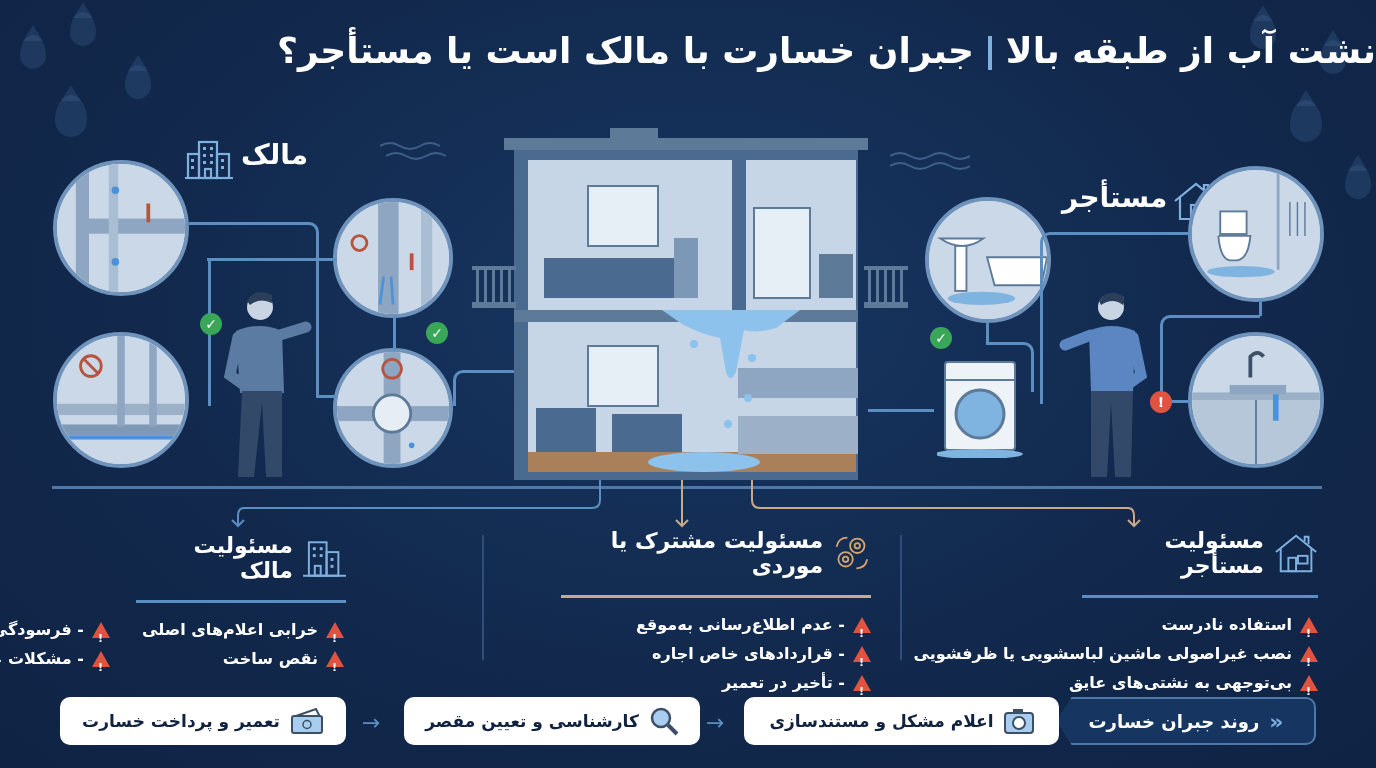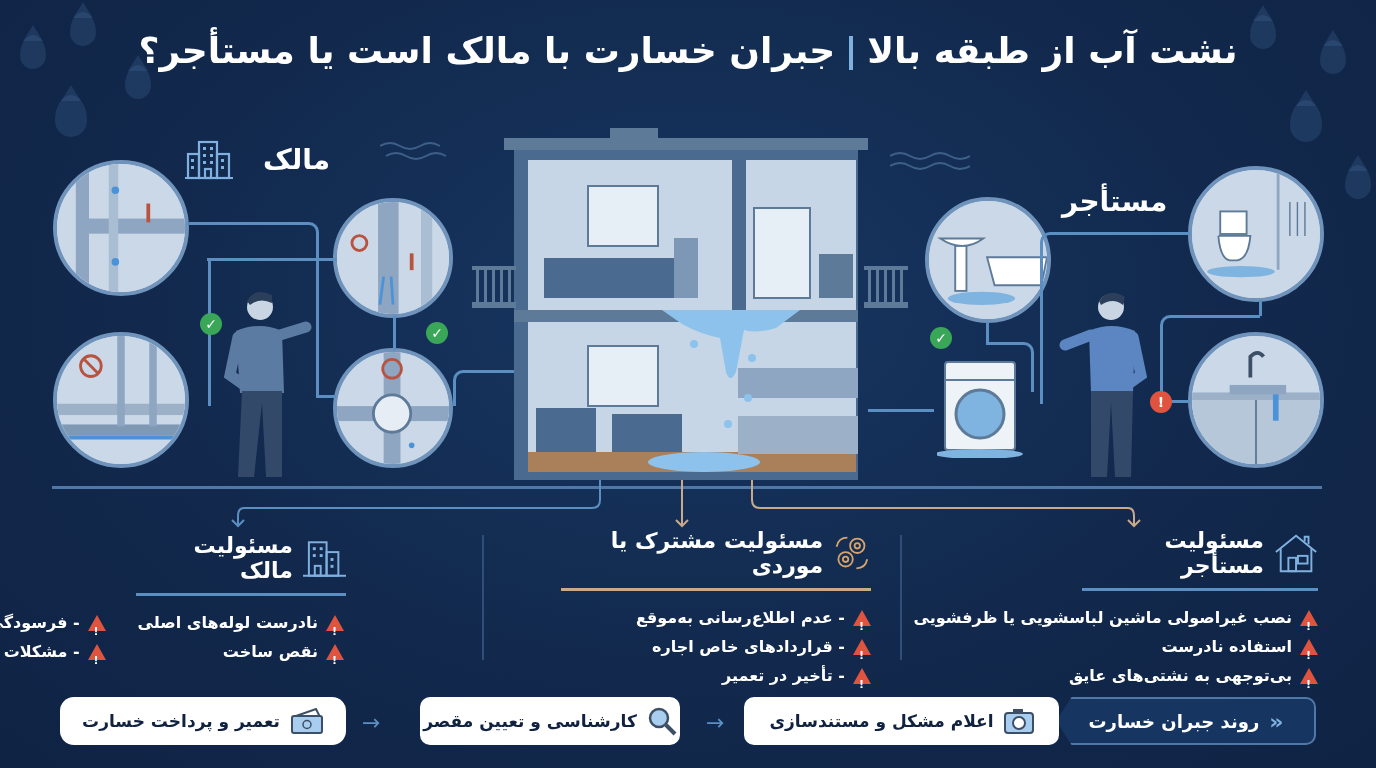--- a/index.html
+++ b/index.html
@@ -10,41 +10,41 @@
     color: #ffffff;
     position: relative;
   }
   .abs { position: absolute; }
   .drop { position: absolute; width: 26px; height: 34px; background: rgba(70,110,160,0.25);
     border-radius: 50% 50% 50% 50% / 60% 60% 40% 40%; transform: rotate(0deg); }
   .drop::before { content: ""; position: absolute; left: 50%; top: -10px; transform: translateX(-50%);
     border-left: 10px solid transparent; border-right: 10px solid transparent; border-bottom: 16px solid rgba(70,110,160,0.25); }
 
   .title {
-    position: absolute; top: 30px; left: 0; width: 1376px; text-align: center;
+    position: absolute; top: 30px; left: 0; width: 1376px; 
     font-size: 36px; font-weight: bold; direction: rtl; letter-spacing: 0;
   }
   .title .sep { display: inline-block; width: 4px; height: 34px; background: #7fb1e0; margin: 0 14px; vertical-align: middle; }
 
-  .side-label { position: absolute; font-size: 28px; font-weight: bold; direction: rtl; display: flex; align-items: center; gap: 28px; }
+  .side-label { position: absolute; font-size: 28px; font-weight: bold; direction: rtl; display: flex; align-items: flex-start; gap: 6px; }
 
   .circle { position: absolute; border-radius: 50%; border: 4px solid #6f93bb; background: #c7d6e6; overflow: hidden; }
   .circle .inner { position: absolute; inset: 0; }
   .line { position: absolute; border: 3px solid #5b8fc2; }
   .check { position: absolute; width: 22px; height: 22px; border-radius: 50%; background: #3aa657; color: #fff; font-size: 14px; text-align: center; line-height: 22px; font-weight: bold; }
   .alert { position: absolute; width: 22px; height: 22px; border-radius: 50%; background: #e0533e; color: #fff; font-size: 14px; text-align: center; line-height: 22px; font-weight: bold; }
 
   .person { position: absolute; }
   .ground { position: absolute; left: 52px; top: 486px; width: 1270px; height: 3px; background: #4f78a8; }
 
   
   .house { position: absolute; left: 504px; top: 128px; width: 364px; height: 352px; }
 
   .section { position: absolute; direction: rtl; }
-  .section-title { font-size: 22px; font-weight: bold; display: flex; align-items: center; gap: 10px; padding-bottom: 10px; border-bottom: 3px solid #5b8fc2; }
+  .section-title { font-size: 22px; font-weight: bold; display: flex; align-items: center; gap: 10px; padding-bottom: 17px; border-bottom: 3px solid #5b8fc2; }
   .section-title.orange { border-bottom-color: #c9a98a; }
   .items { margin-top: 12px; font-size: 16px; font-weight: bold; line-height: 29px; }
   .item { display: flex; align-items: center; gap: 8px; white-space: nowrap; }
   .warn { display: inline-block; width: 0; height: 0; border-left: 9px solid transparent; border-right: 9px solid transparent; border-bottom: 16px solid #e0533e; position: relative; flex-shrink: 0; }
   .warn::after { content: "!"; position: absolute; left: -3px; top: 2px; font-size: 11px; color: #fff; font-weight: bold; }
 
   .divider { position: absolute; top: 535px; width: 2px; height: 125px; background: #2f4f7a; }
 
   .step { position: absolute; top: 697px; height: 48px; background: #ffffff; color: #10223f; border-radius: 10px;
     font-size: 17px; font-weight: bold; display: flex; align-items: center; justify-content: center; gap: 10px; direction: rtl; }
@@ -324,21 +324,21 @@
           <rect x="17" y="16" width="3" height="3"></rect>
           <rect x="28" y="20" width="3" height="3"></rect>
           <rect x="28" y="27" width="3" height="3"></rect>
         </g>
       </svg>
     <span>مسئولیت مالک</span>
   </div>
   <div class="items" style="display:grid;grid-template-columns:auto auto;column-gap:32px;">
     <div class="item">
         <span class="warn"></span>
-        <span>نادرست لوله‌های اصلی</span>
+        <span>خرابی اعلام‌های اصلی</span>
       </div>
     <div class="item">
         <span class="warn"></span>
         <span>- فرسودگی تأسیسات</span>
       </div>
     <div class="item">
         <span class="warn"></span>
         <span>نقص ساخت</span>
       </div>
     <div class="item">
@@ -390,25 +390,25 @@
           <rect x="15" y="26" width="8" height="14"></rect>
           <rect x="25" y="24" width="10" height="8"></rect>
           <polyline points="32,9 32,4 36,4 36,12"></polyline>
         </g>
       </svg>
     <span>مسئولیت مستأجر</span>
   </div>
   <div class="items">
     <div class="item">
         <span class="warn"></span>
+        <span>استفاده نادرست</span>
+      </div>
+    <div class="item">
+        <span class="warn"></span>
         <span>نصب غیراصولی ماشین لباسشویی یا ظرفشویی</span>
-      </div>
-    <div class="item">
-        <span class="warn"></span>
-        <span>استفاده نادرست</span>
       </div>
     <div class="item">
         <span class="warn"></span>
         <span>بی‌توجهی به نشتی‌های عایق</span>
       </div>
   </div>
 </div>
 
 <div class="step-head" style="left:1056px;width:260px;clip-path:polygon(6% 0,100% 0,100% 100%,6% 100%,0 50%);">
   <span style="color:#7fb1e0;font-size:22px;">«</span>
@@ -418,29 +418,29 @@
 <div class="step" style="left:744px;width:315px;">
   <svg width="30" height="26" viewBox="0 0 30 26">
       <rect x="1" y="5" width="28" height="20" rx="3" fill="#a9cdee" stroke="#3d4f66" stroke-width="2"></rect>
       <rect x="9" y="1" width="10" height="5" fill="#3d4f66"></rect>
       <circle cx="15" cy="15" r="6" fill="#ffffff" stroke="#3d4f66" stroke-width="2"></circle>
     </svg>
   <span>اعلام مشکل و مستندسازی</span>
 </div>
 <div class="arrow" style="left:706px;">→</div>
 
-<div class="step" style="left:420px;width:260px;">
+<div class="step" style="left:404px;width:296px;">
   <svg width="30" height="30" viewBox="0 0 30 30">
       <circle cx="12" cy="12" r="9" fill="#a9cdee" stroke="#3d4f66" stroke-width="2.5"></circle>
       <line x1="19" y1="19" x2="28" y2="28" stroke="#3d4f66" stroke-width="4"></line>
     </svg>
   <span>کارشناسی و تعیین مقصر</span>
 </div>
 <div class="arrow" style="left:362px;">→</div>
 
-<div class="step" style="left:60px;width:286px;border-radius:14px;">
+<div class="step" style="left:60px;width:286px;">
   <svg width="34" height="26" viewBox="0 0 34 26">
       <path d="M6 8 L26 1 L30 9" fill="none" stroke="#3d4f66" stroke-width="2"></path>
       <rect x="2" y="8" width="30" height="17" rx="2" fill="#a9cdee" stroke="#3d4f66" stroke-width="2"></rect>
       <circle cx="17" cy="16.5" r="4" fill="none" stroke="#3d4f66" stroke-width="1.5"></circle>
     </svg>
   <span>تعمیر و پرداخت خسارت</span>
 </div>
 
 </body></html>

